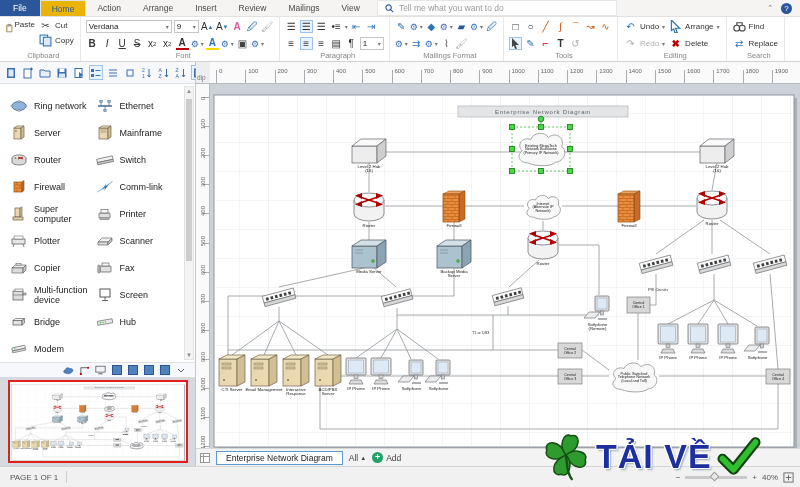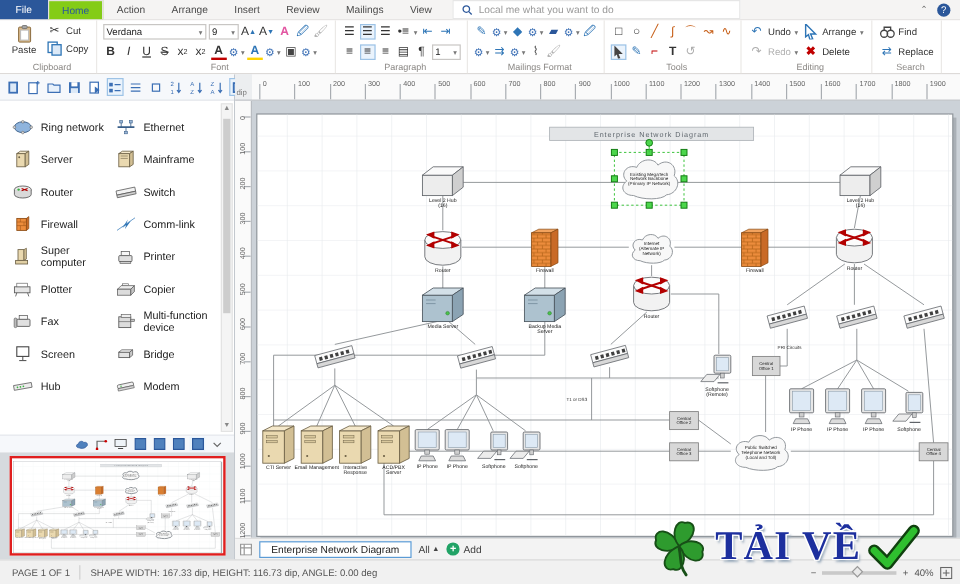--- a/index.html
+++ b/index.html
@@ -4,32 +4,32 @@
 <style>
 *{box-sizing:border-box;margin:0;padding:0}
 html,body{width:800px;height:487px;overflow:hidden}
 body{font-family:"Liberation Sans",sans-serif;font-size:9px;color:#333;background:#fff}
 #app{position:relative;width:800px;height:487px;overflow:hidden}
 
 
 .tabbar{height:17px;background:#f5f4f3;display:flex;align-items:stretch;border-bottom:1px solid #e4e2e0}
 .file-tab{background:#2b579a;color:#fff;padding:4px 13px;display:flex;align-items:center;font-size:8.5px}
 .tab{padding:0 11px;display:flex;align-items:center;font-size:8.5px;color:#4a4a4a;cursor:default}
-.tab.active{background:#84cc16;border:1px solid #e4e2e0;border-bottom:none;color:#2b579a}
+.tab.active{background:#eab308;border:1px solid #e4e2e0;border-bottom:none;color:#2b579a}
 .tellme{margin-left:6px;display:flex;align-items:center;gap:5px;background:#fff;border:1px solid #e6e6e6;flex:0 0 240px;padding:0 7px;color:#9a9a9a;font-size:8.5px}
 .winicons{margin-left:auto;display:flex;align-items:center;gap:8px;padding-right:8px;color:#666}
 .helpdot{width:11px;height:11px;border-radius:50%;background:#2b579a;color:#fff;font-size:8px;display:flex;align-items:center;justify-content:center}
 
 
 .ribbon{height:45px;background:#fff;display:flex;border-bottom:1px solid #d5d2cf}
 .rgroup{position:relative;border-right:1px solid #ebe9e7;padding:2px 5px 11px;display:flex;gap:3px;align-items:flex-start}
 .rcaption{position:absolute;bottom:1px;left:7px;right:0;text-align:center;font-size:7.5px;color:#8a8784;white-space:nowrap}
 .rcol{display:flex;flex-direction:column;gap:2px}
 .rrow{display:flex;align-items:center;gap:2px;height:15px}
-.bigbtn{width:30px;display:flex;flex-direction:column;align-items:center;font-size:8px;color:#333;gap:1px;padding-top:1px}
+.bigbtn{width:30px;display:flex;flex-direction:row;font-size:8px;color:#333;gap:1px;padding-top:1px}
 .sbtn{display:flex;align-items:center;gap:3px;font-size:8px;color:#333;height:13px;padding:0 1px}
 .gi{width:13px;height:13px;display:inline-flex;align-items:center;justify-content:center;font-size:10px;line-height:1}
 .combo{border:1px solid #c8c6c4;background:#fff;font-size:8px;display:flex;align-items:center;height:13px;padding:0 2px;gap:2px;color:#222}
 .caret{font-size:6px;color:#777}
 .selbox{border:1px solid #9dc3e6;background:#eaf3fc}
 .blue{color:#2e75b6}.red{color:#c00000}.gray{color:#adadad}.orange{color:#c55a11}.pink{color:#e255a1}
 .bld{font-weight:bold}.it{font-style:italic}.un{text-decoration:underline}.st{text-decoration:line-through}
 .gear{color:#3b6fb5;font-size:9px}
 sup,sub{font-size:6px}
 
@@ -74,21 +74,21 @@
 
 
 .statusbar{height:21px;background:#f1f1f1;border-top:1px solid #d5d5d5;display:flex;align-items:center;font-size:8px;color:#555}
 .sb-sep{width:1px;height:12px;background:#d0d0d0;margin:0 8px}
 .sb-right{margin-left:auto;display:flex;align-items:center;gap:5px;padding-right:6px}
 .sliders{width:62px;height:3px;background:#c9c9c9;position:relative}
 .sliderthumb{position:absolute;left:26px;top:-3px;width:7px;height:7px;background:#e9e9e9;border:1px solid #999;transform:rotate(45deg)}
 
 
 .watermark{position:absolute;left:540px;top:426px;width:258px;height:60px;display:flex;align-items:center;gap:4px;z-index:60;pointer-events:none}
-.wm-text{font-family:Liberation Serif, serif;font-weight:bold;font-size:34px;letter-spacing:1px;color:#1d2f9e;text-shadow:1px 1px 0 #fff,-1px -1px 0 #fff,1px -1px 0 #fff,-1px 1px 0 #fff,2px 2px 2px #9ab}
+.wm-text{font-family:Liberation Sans, sans-serif;font-weight:bold;font-size:34px;letter-spacing:1px;color:#1d2f9e;text-shadow:1px 1px 0 #fff,-1px -1px 0 #fff,1px -1px 0 #fff,-1px 1px 0 #fff,2px 2px 2px #9ab}
 </style>
 </head>
 <body>
 <div id="app">
 
 <header class="tabbar">
   <div class="file-tab">File</div>
   <nav id="tabs" style="display:flex">
         <div class="tab active">Home</div>
         <div class="tab">Action</div>
@@ -96,21 +96,21 @@
         <div class="tab">Insert</div>
         <div class="tab">Review</div>
         <div class="tab">Mailings</div>
         <div class="tab">View</div>
       </nav>
   <div class="tellme">
     <svg width="9" height="9" viewBox="0 0 10 10">
           <circle cx="4" cy="4" r="3" fill="none" stroke="#2b579a" stroke-width="1.2"></circle>
           <path d="M6.3 6.3 L9 9" stroke="#2b579a" stroke-width="1.2"></path>
         </svg>
-    <span>Local me what you want to do</span>
+    <span>Tell me what you want to do</span>
   </div>
   <div class="winicons">
     <span style="font-size:7px">⌃</span>
     <span class="helpdot">?</span>
   </div>
 </header>
 
 <div class="ribbon">
   <div class="rgroup">
     <div class="bigbtn">
@@ -481,20 +481,28 @@
               </svg>
               <span>Printer</span>
             </div>
             <div class="sitem">
               <svg class="sicon" viewBox="0 0 18 16">
                 <rect x="2" y="6" width="13" height="5" fill="#e6e6e6" stroke="#555" stroke-width="0.7"></rect>
                 <rect x="4" y="3" width="9" height="3" fill="#fff" stroke="#555" stroke-width="0.5"></rect>
                 <path d="M4 11 L3 14 M13 11 L14 14" stroke="#555" stroke-width="0.7"></path>
               </svg>
               <span>Plotter</span>
+            </div>
+            <div class="sitem">
+              <svg class="sicon" viewBox="0 0 18 16">
+                <polygon points="2,9 6,5 16,5 12,9" fill="#f0f0f0" stroke="#555" stroke-width="0.6"></polygon>
+                <polygon points="2,9 12,9 12,12 2,12" fill="#dcdcdc" stroke="#555" stroke-width="0.6"></polygon>
+                <polygon points="12,9 16,5 16,8 12,12" fill="#c4c4c4" stroke="#555" stroke-width="0.6"></polygon>
+              </svg>
+              <span>Scanner</span>
             </div>
             <div class="sitem">
               <svg class="sicon" viewBox="0 0 18 16">
                 <polygon points="2,8 5,5 16,5 13,8" fill="#ececec" stroke="#555" stroke-width="0.6"></polygon>
                 <rect x="2" y="8" width="11" height="5" fill="#dcdcdc" stroke="#555" stroke-width="0.6"></rect>
                 <polygon points="13,8 16,5 16,10 13,13" fill="#c4c4c4" stroke="#555" stroke-width="0.6"></polygon>
                 <rect x="6" y="3.5" width="5" height="1.5" fill="#fff" stroke="#555" stroke-width="0.5"></rect>
               </svg>
               <span>Copier</span>
             </div>
@@ -1114,21 +1122,20 @@
             <span class="addcircle">+</span>
             <span>Add</span>
           </div>
     </div>
   </div>
 </div>
 
 <footer class="statusbar">
   <span style="padding-left:10px">PAGE 1 OF 1</span>
   <span class="sb-sep"></span>
-  <span>SHAPE WIDTH: 167.33 dip, HEIGHT: 116.73 dip, ANGLE: 0.00 deg</span>
   <div class="sb-right">
     <span>−</span>
     <div class="sliders">
           <div class="sliderthumb"></div>
         </div>
     <span>+</span>
     <span>40%</span>
     <svg width="11" height="11" viewBox="0 0 12 12">
           <rect x="1" y="1" width="10" height="10" fill="none" stroke="#666"></rect>
           <path d="M3 6 H9 M6 3 V9" stroke="#666"></path>

